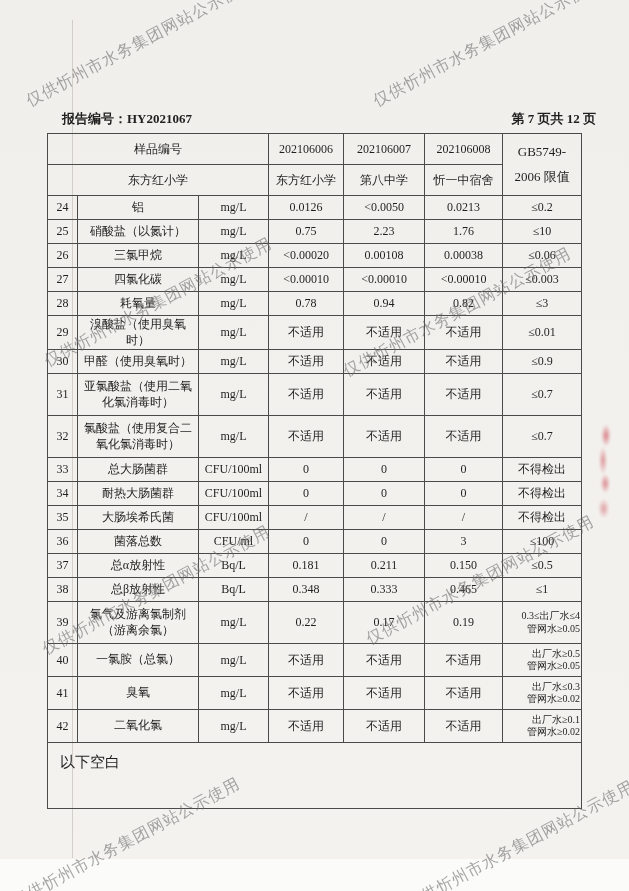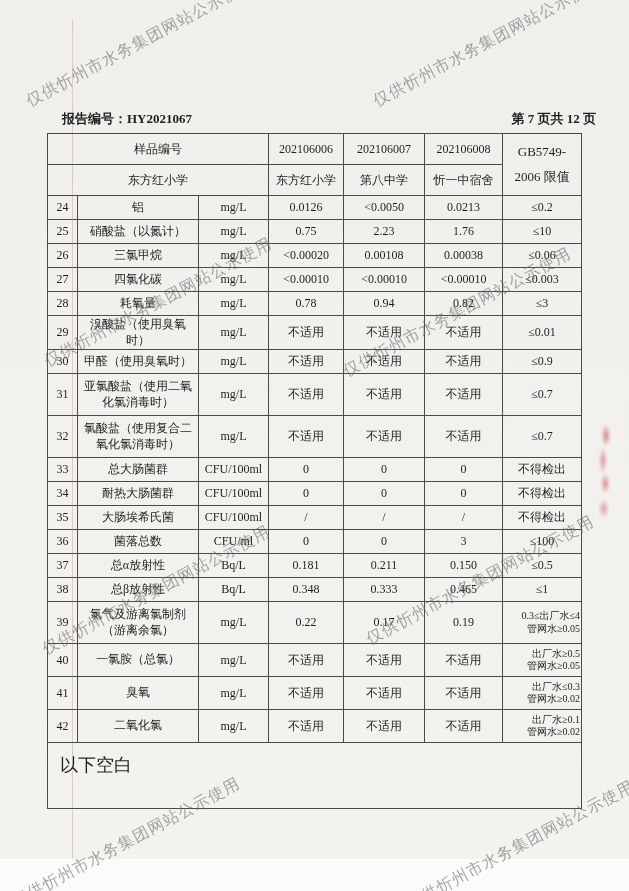--- a/index.html
+++ b/index.html
@@ -36,21 +36,21 @@
     overflow:hidden;
   }
   td.c-name{text-align:left;padding-left:6px;line-height:1.3;}
   tr.hdr{height:31px;}
   tr.h-s{height:24px;}
   tr.h-m{height:42px;}
   tr.h-l{height:33px;}
   td.limit-hdr{line-height:1.9;font-size:13px;}
   td.c-limit.small{font-size:10px;line-height:1.25;padding:1px 1px;text-align:right;}
   tr.footer-row{height:66px;}
-  tr.footer-row td{text-align:left;vertical-align:top;padding:10px 0 0 12px;font-size:18px;}
+  tr.footer-row td{text-align:left;vertical-align:top;padding:10px 0 0 12px;font-size:15px;}
 
   .wm{
     position:absolute;
     white-space:nowrap;
     font-size:16px;letter-spacing:1px;
     color:rgba(104,104,104,.58);
     transform-origin:0 50%;
     transform:rotate(-28deg);
     pointer-events:none;z-index:5;
   }

